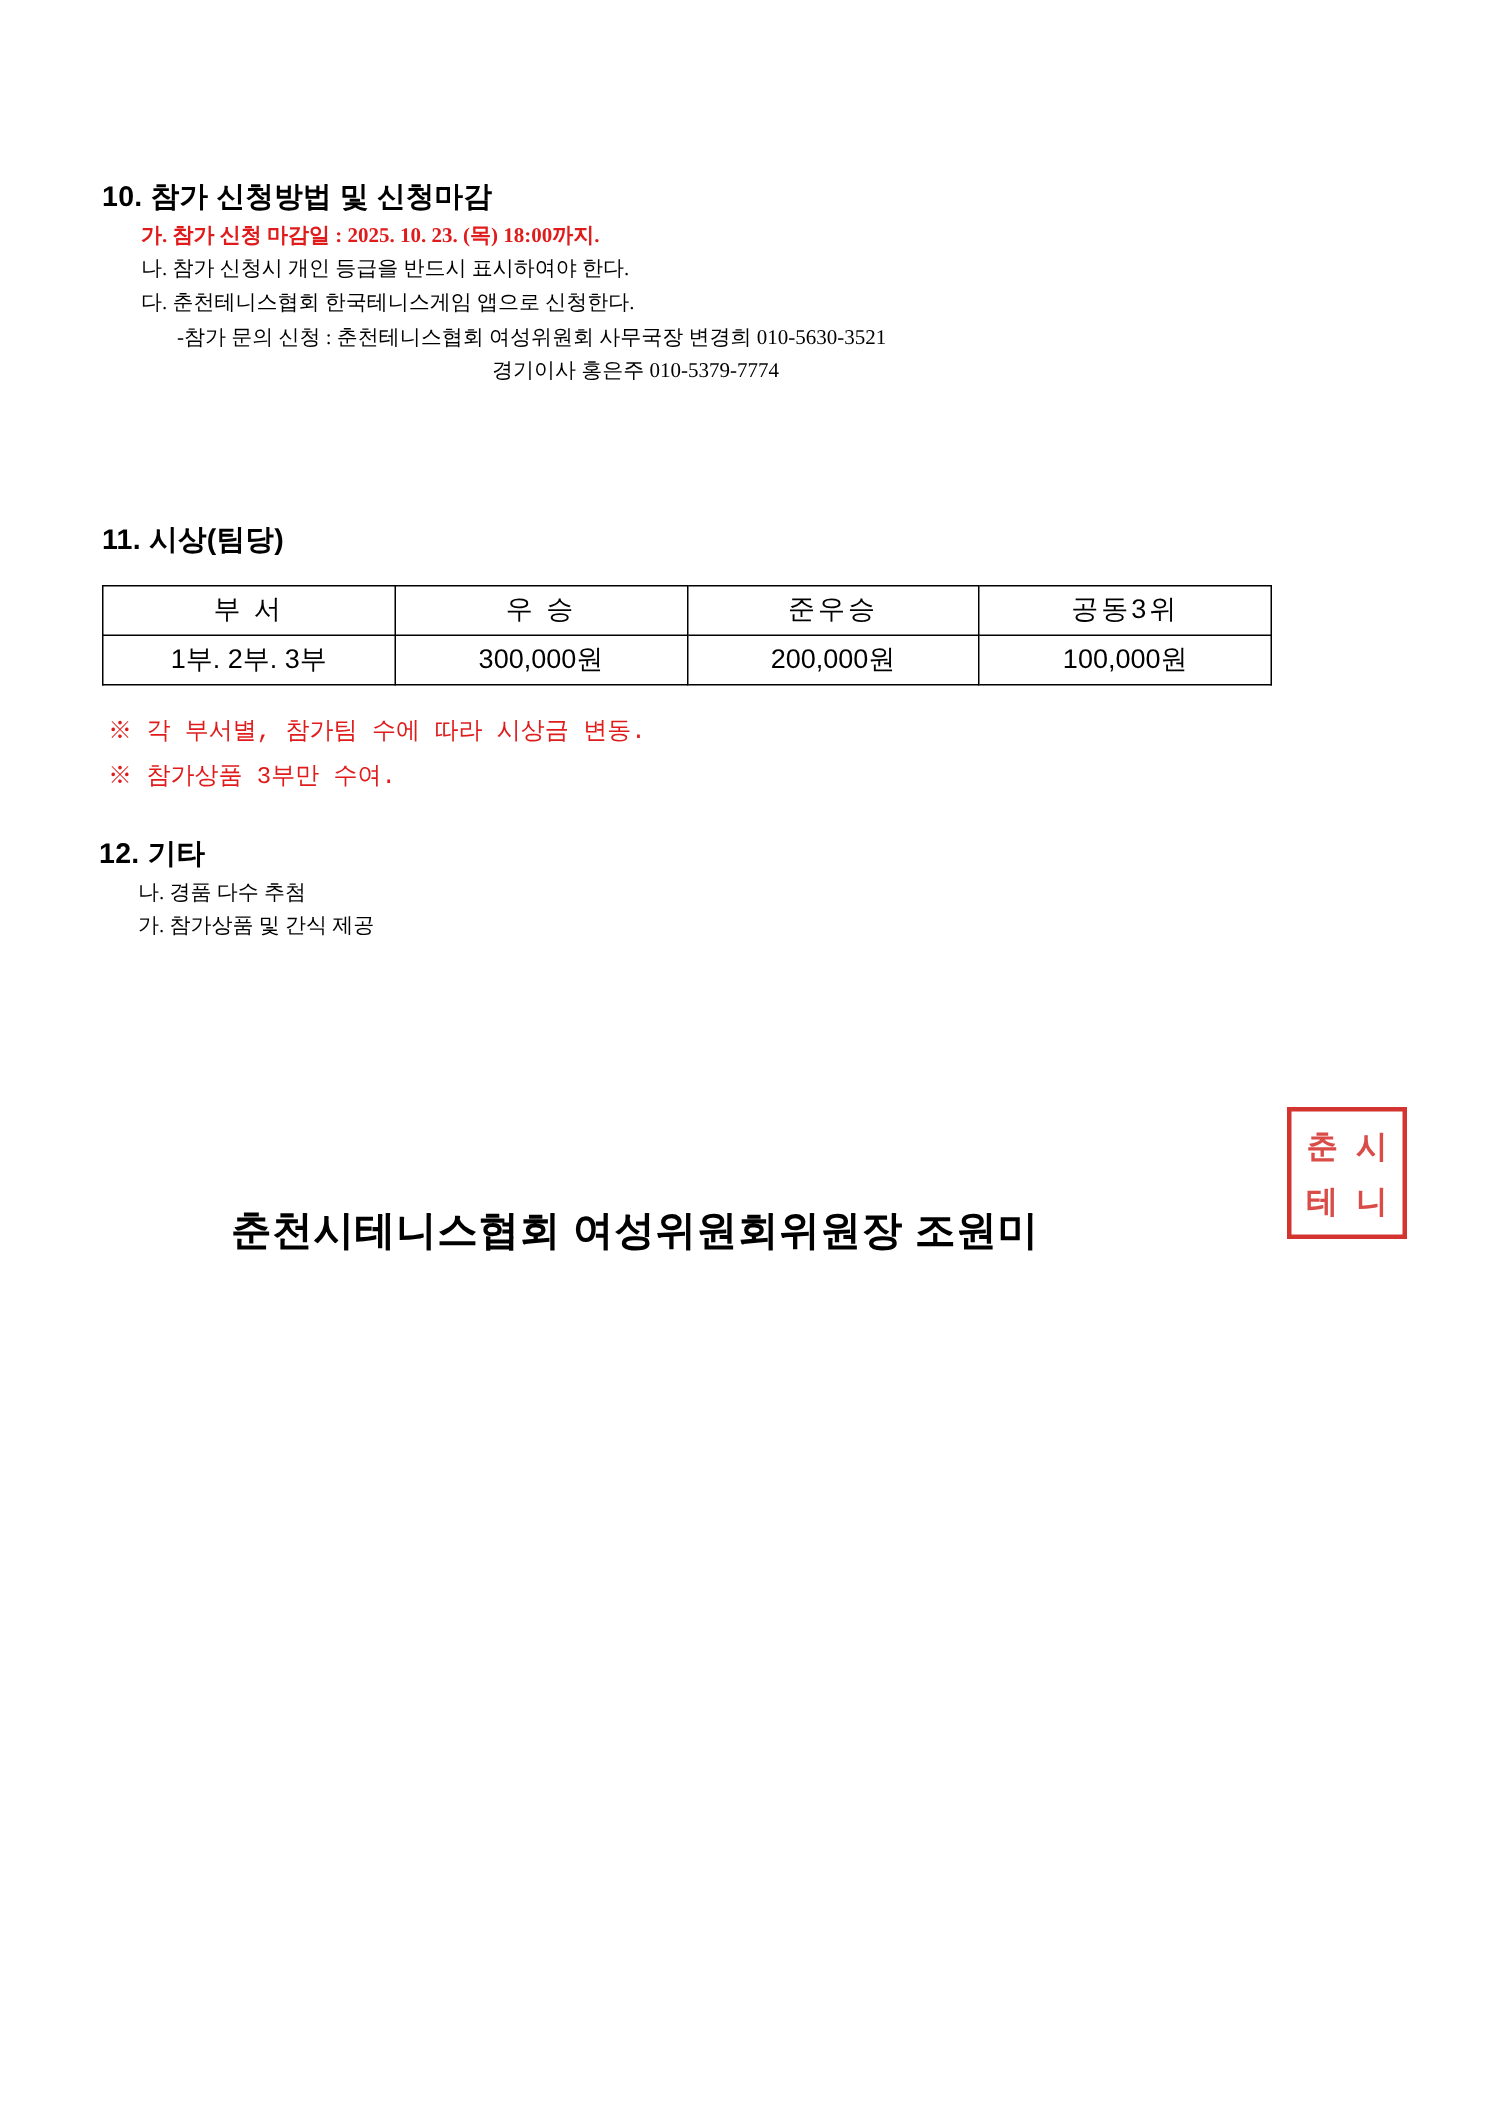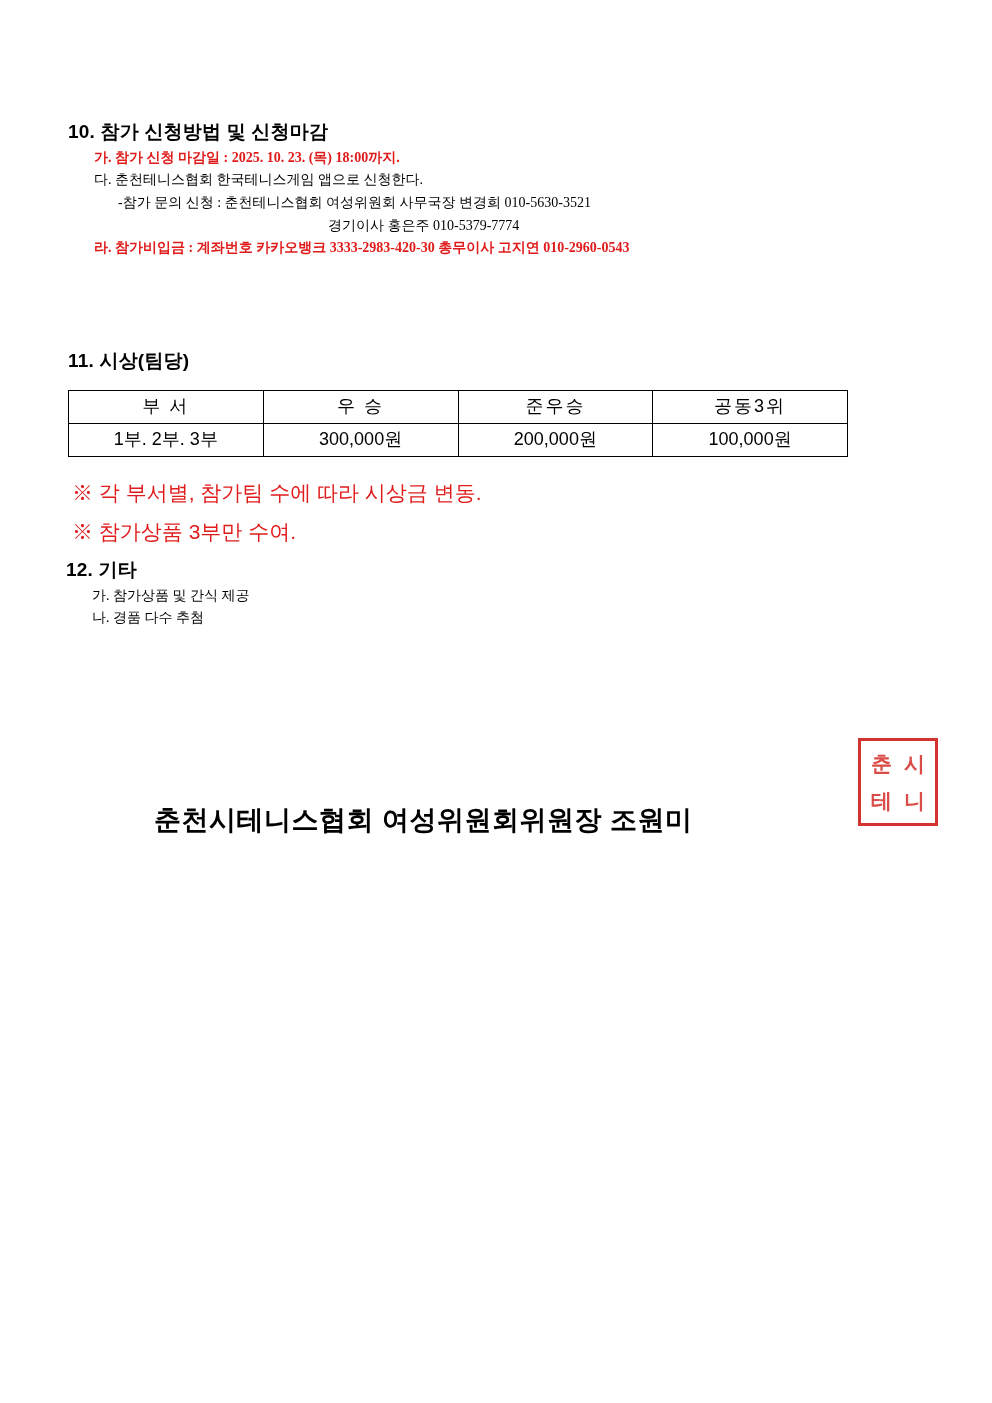--- a/index.html
+++ b/index.html
@@ -71,23 +71,24 @@
     padding: 2px 0 4px 0;
   }
   table.awards tr.head td {
     letter-spacing: 2px;
   }
   .notes {
     margin-top: 16px;
   }
   .note {
     color: #e01b1b;
-    font-size: 21px;
+    font-size: 16px;
     line-height: 1.9;
     margin-left: 4px;
+    font-family: Liberation Mono, monospace;
   }
 
   
   .sec12 {
     position: absolute;
     left: 66px;
     top: 556px;
     width: 880px;
   }
 
@@ -135,24 +136,24 @@
 <body>
 
 <div class="page">
 
   <div class="sec10">
     <div class="heading">
       <span>10.</span>
       <span>참가 신청방법 및 신청마감</span>
     </div>
     <div class="line indent1 red">가. 참가 신청 마감일 : 2025. 10. 23. (목) 18:00까지.</div>
+    <div class="line indent1">나. 참가 신청시 개인 등급을 반드시 표시하여야 한다.</div>
     <div class="line indent1">다. 춘천테니스협회 한국테니스게임 앱으로 신청한다.</div>
     <div class="line indent2">-참가 문의 신청 : 춘천테니스협회 여성위원회 사무국장 변경희 010-5630-3521</div>
     <div class="line indent3">경기이사  홍은주  010-5379-7774</div>
-    <div class="line indent1 red">라. 참가비입금 : 계좌번호 카카오뱅크 3333-2983-420-30 총무이사 고지연 010-2960-0543</div>
   </div>
 
   <div class="sec11">
     <div class="heading">
       <span>11.</span>
       <span>시상(팀당)</span>
     </div>
     <table class="awards">
       <tbody>
           <tr class="head">
@@ -173,22 +174,22 @@
       <div class="note">※ 각 부서별, 참가팀 수에 따라 시상금 변동.</div>
       <div class="note">※ 참가상품 3부만 수여.</div>
     </div>
   </div>
 
   <div class="sec12">
     <div class="heading">
       <span>12.</span>
       <span>기타</span>
     </div>
+    <div class="line indent1">나. 경품 다수 추첨</div>
     <div class="line indent1">가. 참가상품 및 간식 제공</div>
-    <div class="line indent1">나. 경품 다수 추첨</div>
   </div>
 
   <div class="signature">춘천시테니스협회 여성위원회위원장 조원미</div>
 
   <div class="stamp">
     <div class="stamp-inner">
       <span>춘</span>
       <span>시</span>
       <span>테</span>
       <span>니</span>

